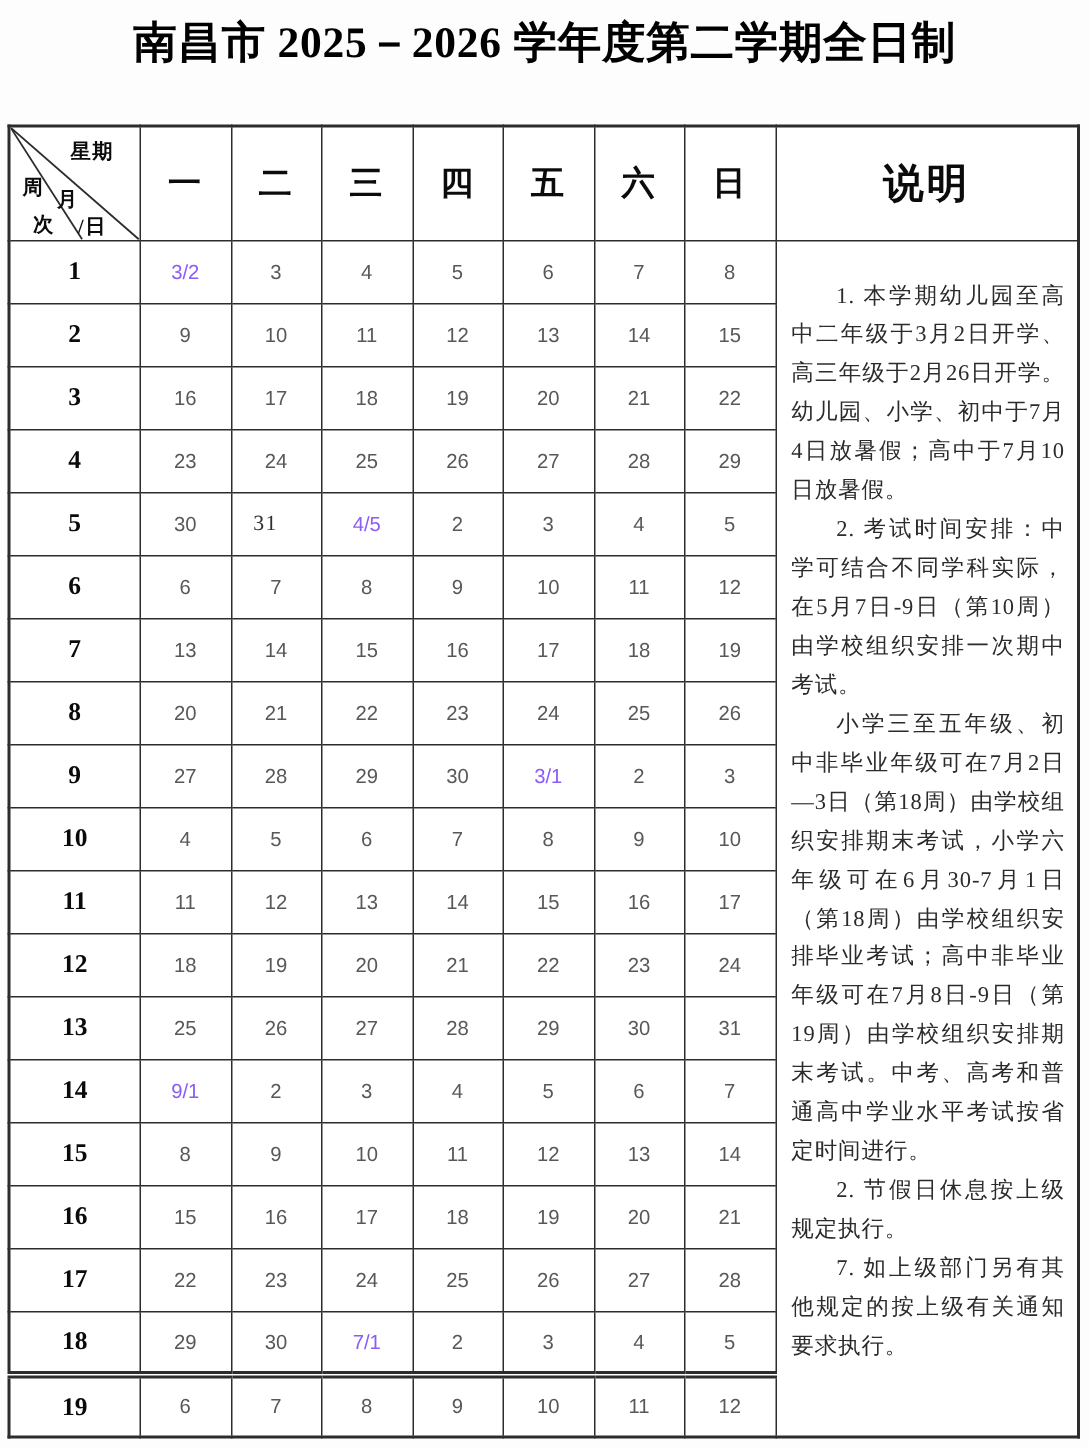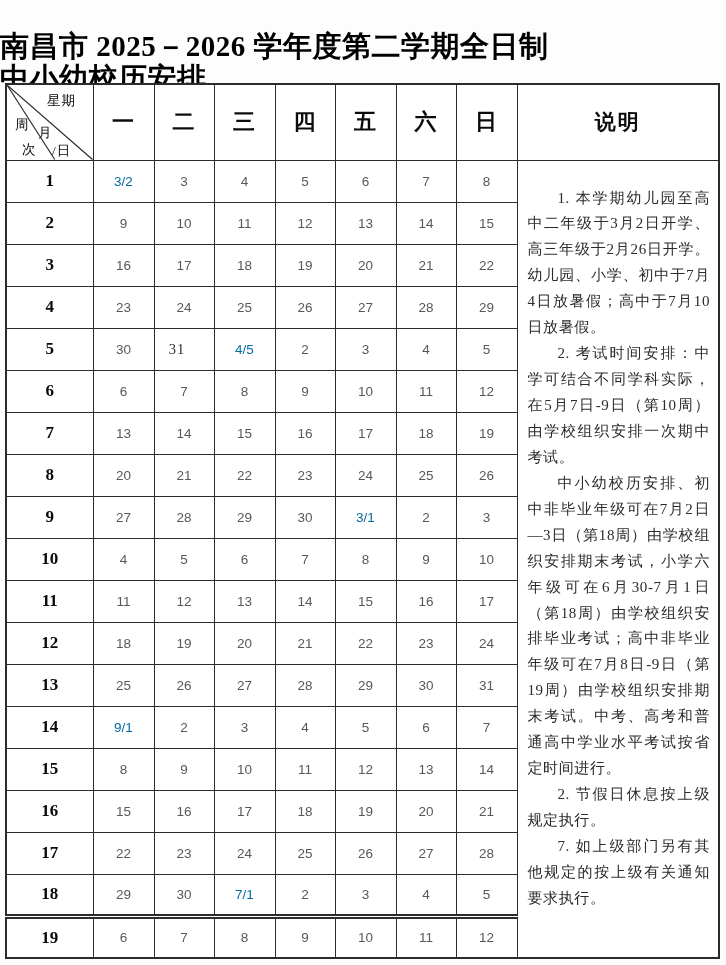--- a/index.html
+++ b/index.html
@@ -6,78 +6,77 @@
     --border:#2c2c2c; --datetext:#58585b; --darktext:#111111; --notetext:#2b2b2b; --pagebg:#fdfdfd;
   }
   *{box-sizing:border-box; margin:0; padding:0;}
   html,body{background:#ffffff;}
   .page{
     width:726px; height:965px; position:relative; overflow:hidden;
     background:var(--pagebg);
     font-family:"Liberation Serif","DejaVu Serif",serif;
   }
   .title{
-    margin-top:30px; font-weight:bold; color:#000;
+    margin-top:13px; text-align:center; font-weight:bold; color:#000;
     font-size:29px; line-height:1.12; letter-spacing:0.5px;
   }
   table.calendar{
     position:absolute; left:5px; top:83px; width:713px;
     border-collapse:collapse; table-layout:fixed; background:#fff;
     border:2px solid var(--border);
   }
   .calendar th, .calendar td{
     border:1px solid var(--border); text-align:center; vertical-align:middle;
     overflow:hidden;
   }
   thead tr{height:76px;}
   tbody tr{height:42px;}
   
   th.corner{position:relative; padding:0;}
   th.corner svg{position:absolute; left:0; top:0; width:100%; height:100%; display:block;}
   th.corner span{
-    position:absolute; font-size:13.5px; font-weight:normal; color:#0b0b0b;
+    position:absolute; font-size:13.5px; font-weight:bold; color:#0b0b0b;
     line-height:1; white-space:nowrap; letter-spacing:1px;
   }
   .c-weekday{left:40px; top:9px;}
   .c-zhou{left:8px;  top:33px;}
   .c-yue{left:31px; top:41px;}
   .c-ci{left:15px; top:58px;}
   .c-ri{left:45px; top:59px;}
   th.day-h{font-size:22px; font-weight:bold; color:#0b0b0b; letter-spacing:1px;}
-  th.notes-h{font-size:21px; font-weight:bold; color:#0b0b0b; letter-spacing:2px;}
+  th.notes-h{font-size:27px; font-weight:bold; color:#0b0b0b; letter-spacing:2px;}
   td.week-cell{
     font-size:17px; font-weight:bold; color:#0a0a0a;
     font-family:"Liberation Serif","DejaVu Serif",serif;
   }
   td.date-cell{
     font-size:13.5px; color:var(--datetext);
     font-family:"Liberation Sans","DejaVu Sans",sans-serif;
   }
-  td.date-cell.month-start{color:#0369a1;}
+  td.date-cell.month-start{color:#8b5cf6;}
   td.date-cell.d31{
     font-family:"Liberation Serif","DejaVu Serif",serif;
     color:#2f2f2f; font-size:14.5px; letter-spacing:1px; padding-right:14px;
   }
   
   tbody tr:last-child td{border-top:5px double var(--border);}
   td.notes-cell{
     vertical-align:top; text-align:justify;
     padding:25px 8px 0 10px;
     font-size:15px; line-height:1.73; letter-spacing:0.6px; color:var(--notetext);
   }
   td.notes-cell p{margin:0; text-indent:2em; text-align:justify;}
 </style>
 </head>
 <body>
 
 <div class="page">
 
   <div class="title">
     <div>南昌市 2025－2026 学年度第二学期全日制</div>
-    <div>中小幼校历安排</div>
   </div>
 
   <table class="calendar">
     <colgroup>
       <col style="width:87px">
       <col style="width:61px">
         <col style="width:60px">
         <col style="width:61px">
       <col style="width:60px">
         <col style="width:61px">
@@ -114,21 +113,21 @@
           <td class="date-cell month-start">3/2</td>
           <td class="date-cell">3</td>
           <td class="date-cell">4</td>
           <td class="date-cell">5</td>
           <td class="date-cell">6</td>
           <td class="date-cell">7</td>
           <td class="date-cell">8</td>
           <td class="notes-cell" rowspan="19">
             <p>1. 本学期幼儿园至高中二年级于3月2日开学、高三年级于2月26日开学。幼儿园、小学、初中于7月4日放暑假；高中于7月10日放暑假。</p>
             <p>2. 考试时间安排：中学可结合不同学科实际，在5月7日-9日（第10周）由学校组织安排一次期中考试。</p>
-            <p>中小幼校历安排、初中非毕业年级可在7月2日—3日（第18周）由学校组织安排期末考试，小学六年级可在6月30-7月1日（第18周）由学校组织安排毕业考试；高中非毕业年级可在7月8日-9日（第19周）由学校组织安排期末考试。中考、高考和普通高中学业水平考试按省定时间进行。</p>
+            <p>小学三至五年级、初中非毕业年级可在7月2日—3日（第18周）由学校组织安排期末考试，小学六年级可在6月30-7月1日（第18周）由学校组织安排毕业考试；高中非毕业年级可在7月8日-9日（第19周）由学校组织安排期末考试。中考、高考和普通高中学业水平考试按省定时间进行。</p>
             <p>2. 节假日休息按上级规定执行。</p>
             <p>7. 如上级部门另有其他规定的按上级有关通知要求执行。</p>
           </td>
         </tr>
         <tr>
           <td class="week-cell">2</td>
           <td class="date-cell">9</td>
           <td class="date-cell">10</td>
           <td class="date-cell">11</td>
           <td class="date-cell">12</td>

